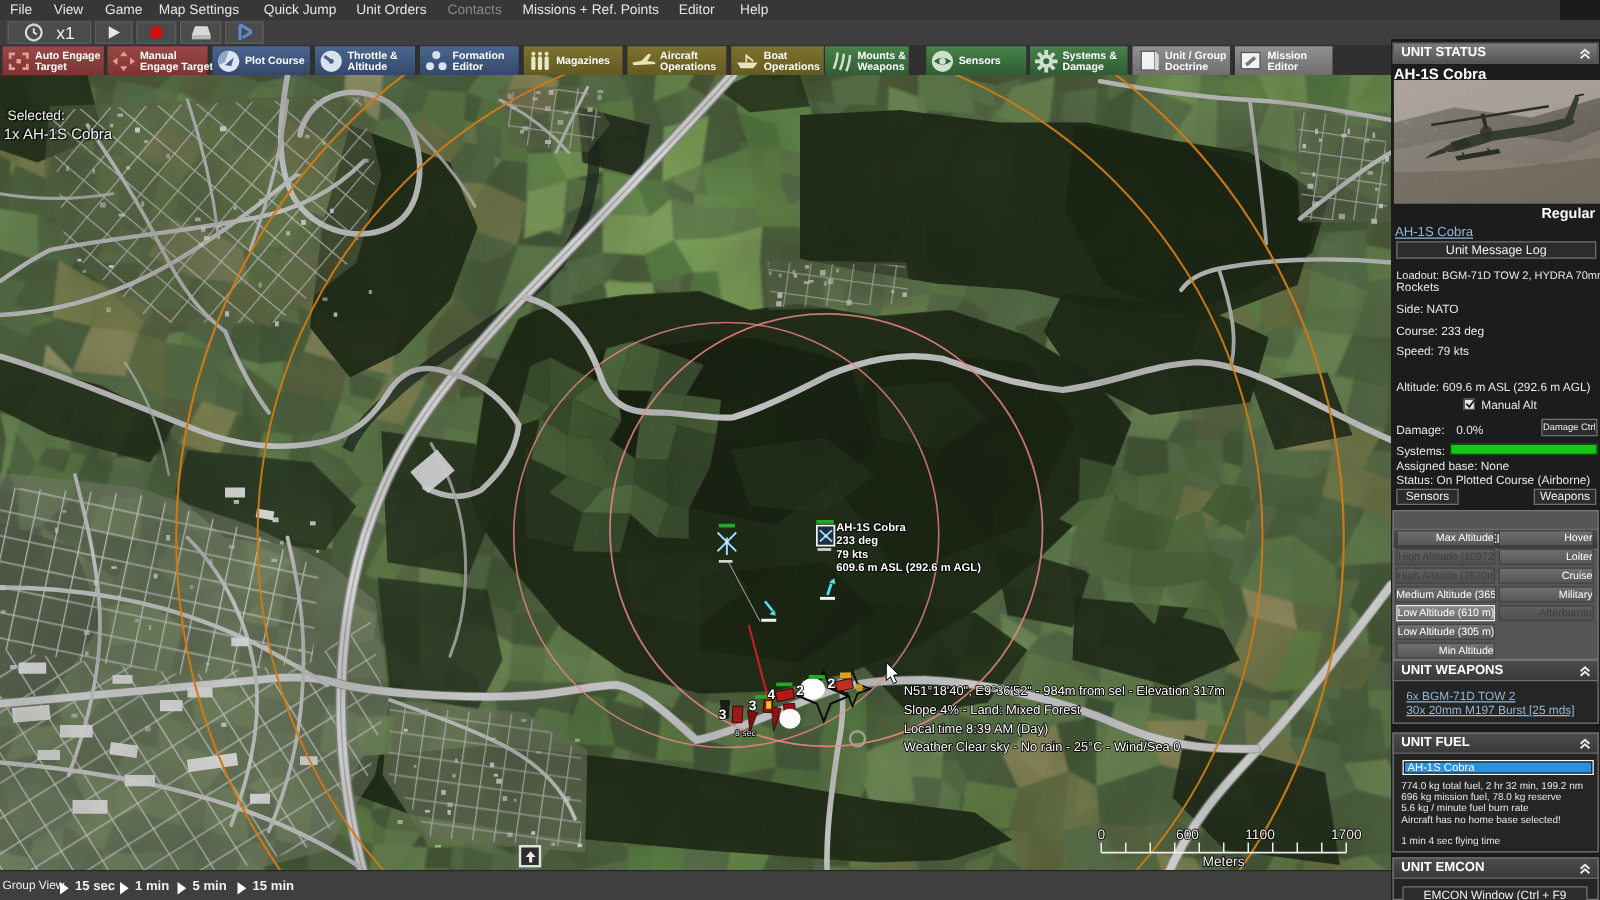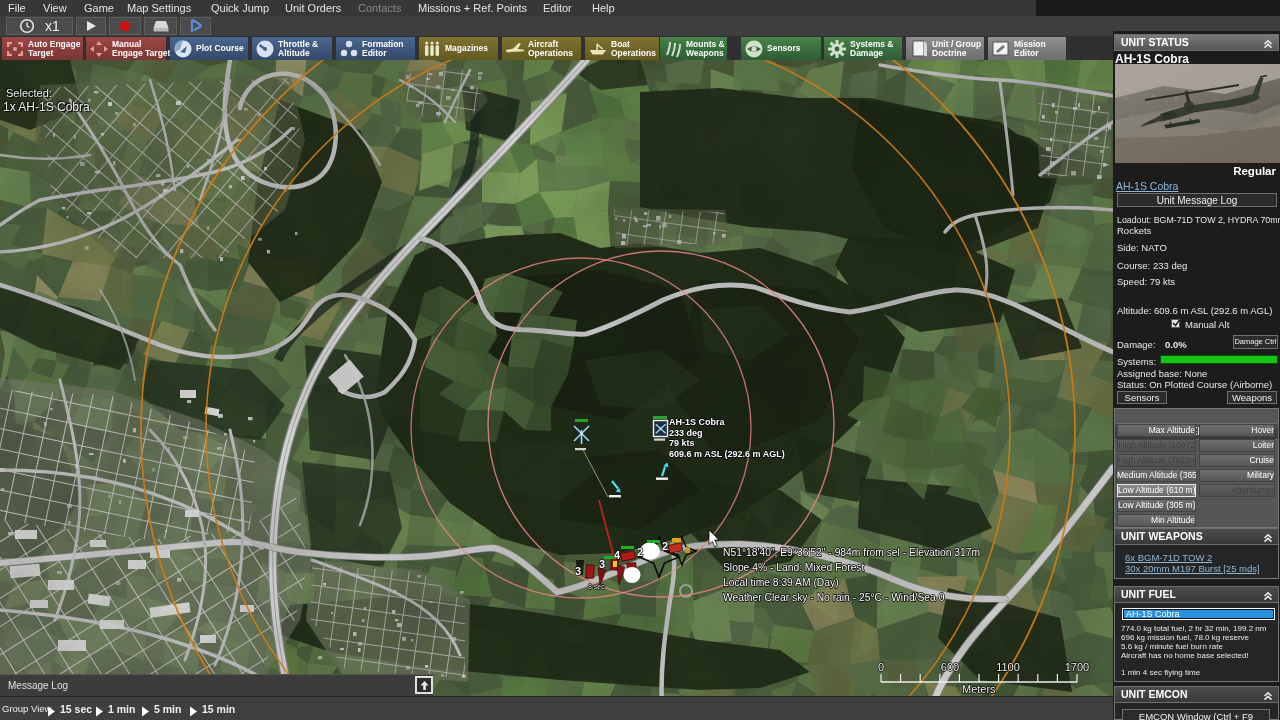--- a/index.html
+++ b/index.html
@@ -3,21 +3,21 @@
 *{margin:0;padding:0;box-sizing:border-box}
 body{width:1280px;height:720px;overflow:hidden;background:#1b1b1b;font-family:"Liberation Sans",sans-serif}
 #root{position:relative;width:1280px;height:720px}
 #maph{position:absolute;left:0;top:60px;width:1113px;height:660px;overflow:hidden}
 .mlbl{font-size:9px;font-weight:bold;fill:#fff}
 .minf{font-size:10.3px;fill:#fff}
 .mscl{font-size:11px;fill:#f2f2f2}
 .mnum{font-size:11px;font-weight:bold;fill:#fff}
 .msml{font-size:7px;fill:#f0f0f0}
 svg text{paint-order:stroke;stroke:#000;stroke-width:1.4px;stroke-linejoin:round}
-#menubar{position:absolute;left:0;top:0;width:1036px;height:16px;background:#373737}
+#menubar{position:absolute;left:0;top:0;width:1248px;height:16px;background:#373737}
 .mi{position:absolute;top:2px;font-size:11px}
 #row2{position:absolute;left:0;top:16px;width:1280px;height:20px;background:#3e3e3e}
 .r2b{position:absolute;top:1px;height:18px;background:#4b4b4b;border:1px solid #5e5e5e;display:flex;align-items:center;justify-content:center}
 #row3{position:absolute;left:0;top:36px;width:1280px;height:24px;background:#303030}
 .tb{position:absolute;top:1px;height:23px;display:flex;align-items:center;color:#fff;font-size:8.5px;font-weight:bold;line-height:9px}
 .tbi{margin-left:2px;width:22px;display:flex;align-items:center;justify-content:center;flex:none}
 .tbt{margin-left:2px;white-space:nowrap}
 .mar{background:linear-gradient(#9a4846,#7a3533)}
 .nav{background:linear-gradient(#4a6690,#344868)}
 .oli{background:linear-gradient(#7d7230,#635a20)}
@@ -1928,21 +1928,20 @@
           </svg>
         </div>
         <div class="tbt">
           <div>Mission</div>
           <div>Editor</div>
         </div>
       </div>
     </div>
 <div id="selected">Selected:</div>
 <div id="selunit">1x AH-1S Cobra</div>
-<div id="msglog">Message Log</div>
 <div id="upbtn">
       <svg width="11" height="11" viewBox="0 0 11 11">
         <path d="M5.5,1 L9.5,5.5 L6.8,5.5 L6.8,10 L4.2,10 L4.2,5.5 L1.5,5.5 Z" fill="#e8e8e8"></path>
       </svg>
     </div>
 <div id="botbar">
 <span class="bbt" style="left:2px;font-weight:normal;font-size:9.5px">Group View</span>
 <span class="bbtri" style="left:47px"><svg width="9" height="11" viewBox="0 0 9 11">
           <path d="M1,0.5 L8,5.5 L1,10.5 Z" fill="#fff"></path>
         </svg></span>
@@ -2007,21 +2006,21 @@
 <span class="ptxt" style="top:211px">Side: NATO</span>
 <span class="ptxt" style="top:229px">Course: 233 deg</span>
 <span class="ptxt" style="top:245px">Speed: 79 kts</span>
 <span class="ptxt" style="top:274px">Altitude: 609.6 m ASL (292.6 m AGL)</span>
 <div style="position:absolute;left:58px;top:288px;width:9px;height:9px;background:#e8e8e8;border:1px solid #555"></div>
 <svg style="position:absolute;left:58px;top:287px" width="10" height="10" viewBox="0 0 10 10">
         <path d="M2,5 L4.5,7.5 L8.5,2" stroke="#222" stroke-width="1.5" fill="none"></path>
       </svg>
 <span class="ptxt" style="left:72px;top:288px">Manual Alt</span>
 <span class="ptxt" style="top:308px">Damage:</span>
-<span class="ptxt" style="left:52px;top:308px;font-weight:bold">0.0%</span>
+<span class="ptxt" style="left:52px;top:308px;font-weight:normal">0.0%</span>
 <div class="pbtn2" style="left:120px;top:304px;width:45px;height:14px;line-height:12px;font-size:7.5px">Damage Ctrl</div>
 <span class="ptxt" style="top:325px">Systems:</span>
 <div style="position:absolute;left:47px;top:324px;width:118px;height:9px;background:#17c517;border:1px solid #0a4a0a"></div>
 <span class="ptxt" style="top:337px">Assigned base: None</span>
 <span class="ptxt" style="top:348px">Status: On Plotted Course (Airborne)</span>
 <div class="pbtn2" style="left:4px;top:360px;width:50px;height:13px;line-height:11px">Sensors</div>
 <div class="pbtn2" style="left:114px;top:360px;width:50px;height:13px;line-height:11px">Weapons</div>
 <div class="sect" style="top:377px;left:1px;width:165px;height:120px;border:1px solid #777;background:#565656"></div>
 <div class="ph" style="top:392px"><span>UNIT ALT / SPEED</span><i><svg width="10" height="10" viewBox="0 0 10 10">
             <g stroke="#e8e8e8" stroke-width="1.6" fill="none">

